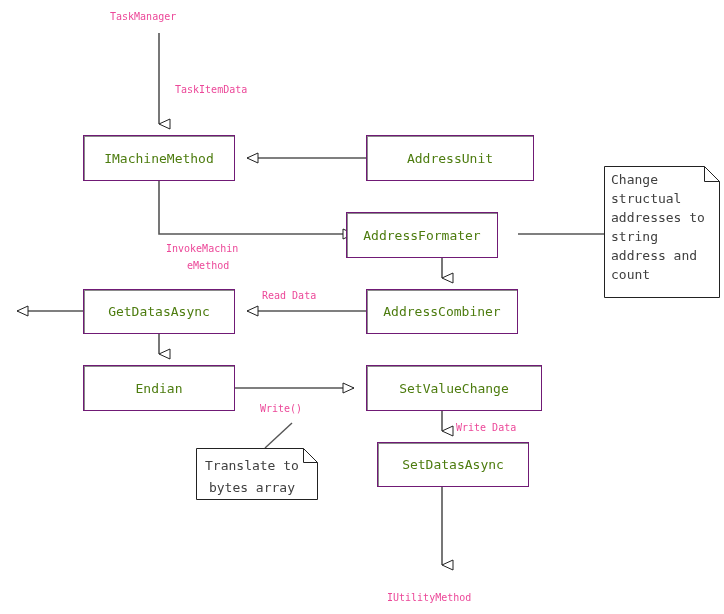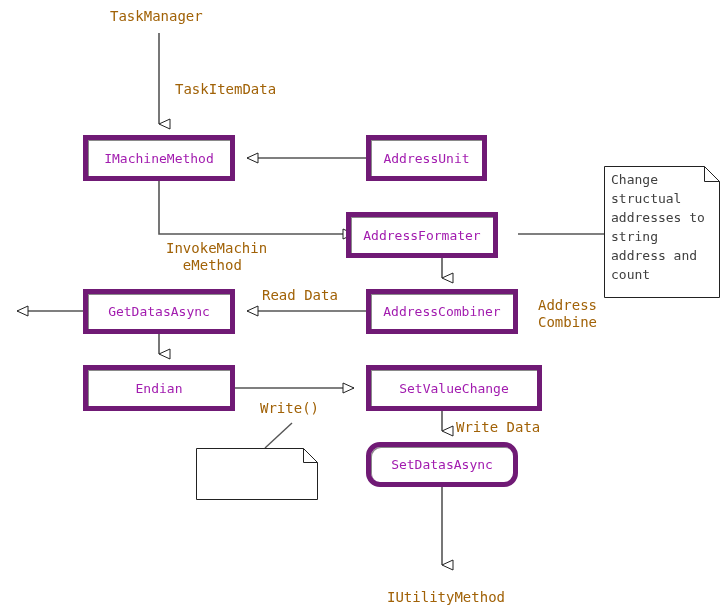--- a/index.html
+++ b/index.html
@@ -18,39 +18,40 @@
   svg.layer {
     position: absolute;
     left: 0;
     top: 0;
     width: 724px;
     height: 614px;
   }
   .node-box {
     position: absolute;
     box-sizing: border-box;
-    border: 5px solid #701a75;
+    border: 1px solid #701a75;
     background: #ffffff;
     display: flex;
     align-items: center;
     justify-content: center;
     font-size: 13px;
-    color: #a21caf;
+    color: #4d7c0f;
     letter-spacing: 0px;
     box-shadow: 1px 1px 0 0 #8a8a8a inset, -1px -1px 0 0 #ffffff inset;
   }
   .node-box .node-label {
     white-space: nowrap;
   }
   .free-label {
     position: absolute;
-    font-size: 14px;
-    color: #a16207;
+    font-size: 10px;
+    color: #ec4899;
     white-space: pre;
     line-height: 17px;
+    text-align: center;
   }
   .note-box {
     position: absolute;
     box-sizing: border-box;
     background: #ffffff;
     font-size: 13px;
     line-height: 19px;
     color: #404040;
   }
   .note-box .note-text {
@@ -115,21 +116,21 @@
       <line x1="442" y1="487" x2="442" y2="565" marker-end="url(#htri-down)"></line>
     </g>
 
     <line x1="265" y1="448" x2="292" y2="423" stroke="#555555" stroke-width="1.4" fill="none"></line>
   </svg>
 
   <div class="node-box" style="left:83px;  top:135px; width:152px; height:46px;">
     <span class="node-label">IMachineMethod</span>
   </div>
 
-  <div class="node-box" style="left:366px; top:135px; width:121px; height:46px;">
+  <div class="node-box" style="left:366px; top:135px; width:168px; height:46px;">
     <span class="node-label">AddressUnit</span>
   </div>
 
   <div class="node-box" style="left:346px; top:212px; width:152px; height:46px;">
     <span class="node-label">AddressFormater</span>
   </div>
 
   <div class="node-box" style="left:83px;  top:289px; width:152px; height:45px;">
     <span class="node-label">GetDatasAsync</span>
   </div>
@@ -139,21 +140,21 @@
   </div>
 
   <div class="node-box" style="left:83px;  top:365px; width:152px; height:46px;justify-content:center;">
     <span class="node-label">Endian</span>
   </div>
 
   <div class="node-box" style="left:366px; top:365px; width:176px; height:46px;">
     <span class="node-label">SetValueChange</span>
   </div>
 
-  <div class="node-box" style="left:366px; top:442px; width:152px; height:45px;border-radius:14px;">
+  <div class="node-box" style="left:377px; top:442px; width:152px; height:45px;">
     <span class="node-label">SetDatasAsync</span>
   </div>
 
   <div class="note-box" style="left:604px; top:166px; width:116px; height:132px;">
     <svg class="note-svg" width="116" height="132" viewBox="0 0 116 132" xmlns="http://www.w3.org/2000/svg">
       <path d="M 0.5,0.5 L 100.5,0.5 L 115.5,15.5 L 115.5,131.5 L 0.5,131.5 Z" fill="#ffffff" stroke="#222222" stroke-width="1"></path>
       <path d="M 100.5,0.5 L 100.5,15.5 L 115.5,15.5" fill="none" stroke="#222222" stroke-width="1"></path>
     </svg>
     <div class="note-text">Change
 structual
@@ -161,33 +162,33 @@
 string
 address and
 count</div>
   </div>
 
   <div class="note-box small" style="left:196px; top:448px; width:122px; height:52px;">
     <svg class="note-svg" width="122" height="52" viewBox="0 0 122 52" xmlns="http://www.w3.org/2000/svg">
       <path d="M 0.5,0.5 L 107.5,0.5 L 121.5,14.5 L 121.5,51.5 L 0.5,51.5 Z" fill="#ffffff" stroke="#222222" stroke-width="1"></path>
       <path d="M 107.5,0.5 L 107.5,14.5 L 121.5,14.5" fill="none" stroke="#222222" stroke-width="1"></path>
     </svg>
+    <div class="note-text">Translate to
+bytes array</div>
   </div>
 
   <div class="free-label" style="left:110px; top:8px;">TaskManager</div>
 
   <div class="free-label" style="left:387px; top:589px;">IUtilityMethod</div>
 
   <div class="free-label" style="left:167px; top:81px;margin-left:8px;">TaskItemData</div>
 
   <div class="free-label" style="left:166px; top:240px;">InvokeMachin
   eMethod</div>
 
   <div class="free-label" style="left:262px; top:287px;">Read Data</div>
 
-  <div class="free-label" style="left:538px; top:297px;">Address
-Combine</div>
 
   <div class="free-label" style="left:260px; top:400px;">Write()</div>
 
   <div class="free-label" style="left:456px; top:419px;">Write Data</div>
 
 </div>
 
 </body></html>

